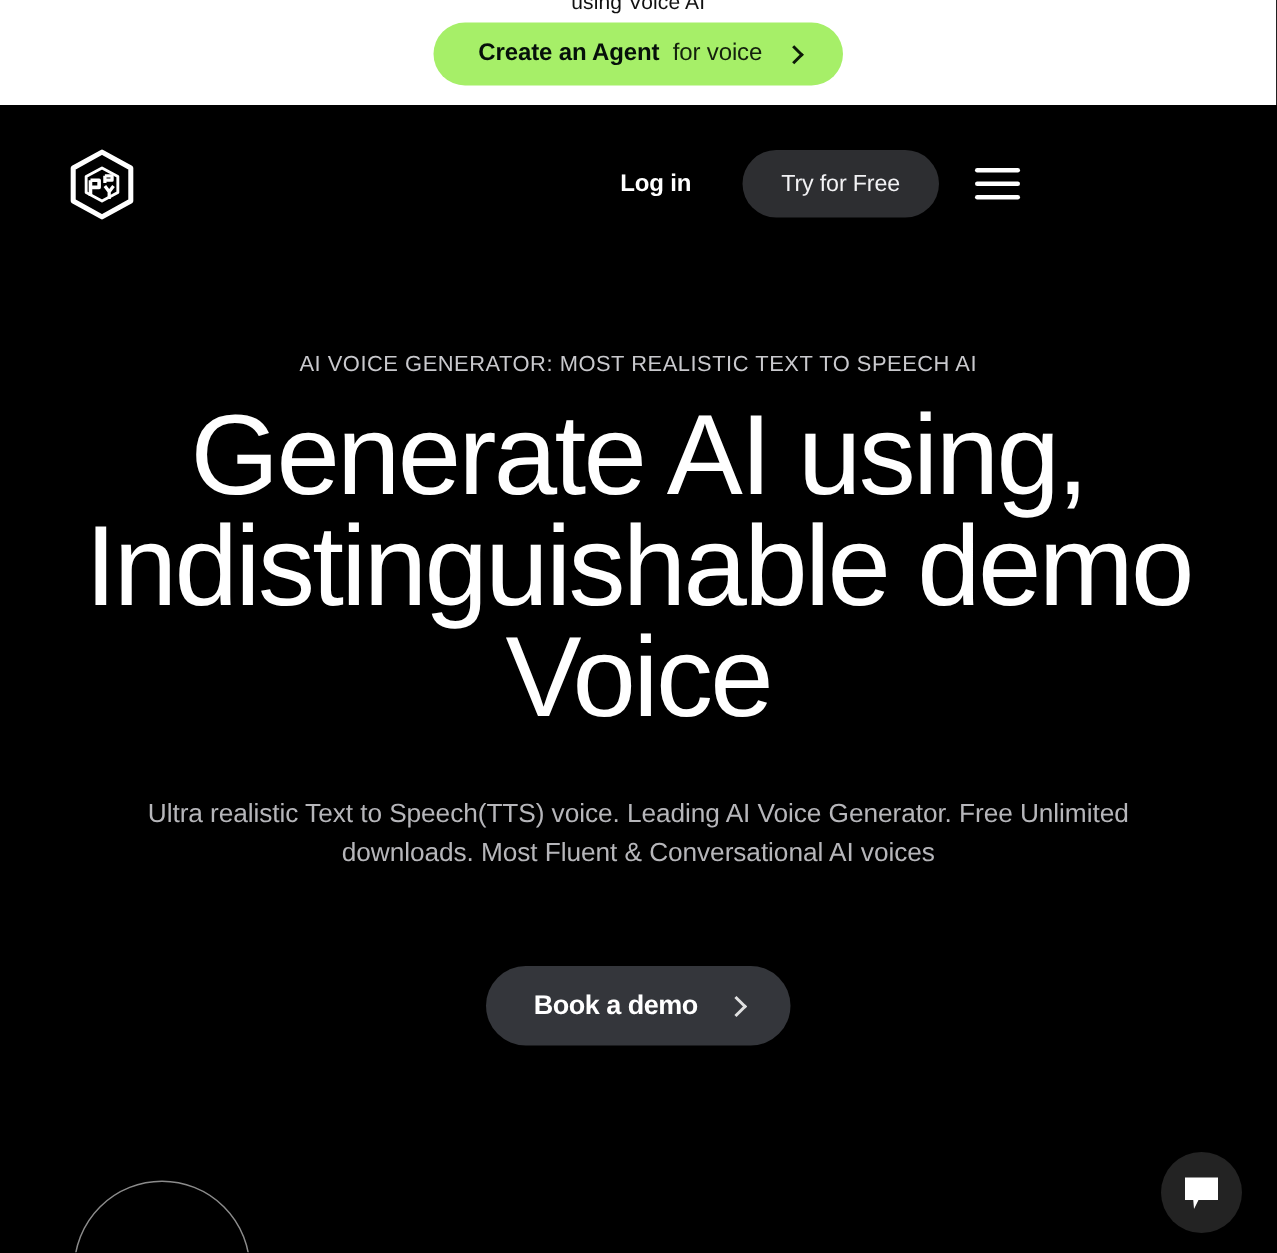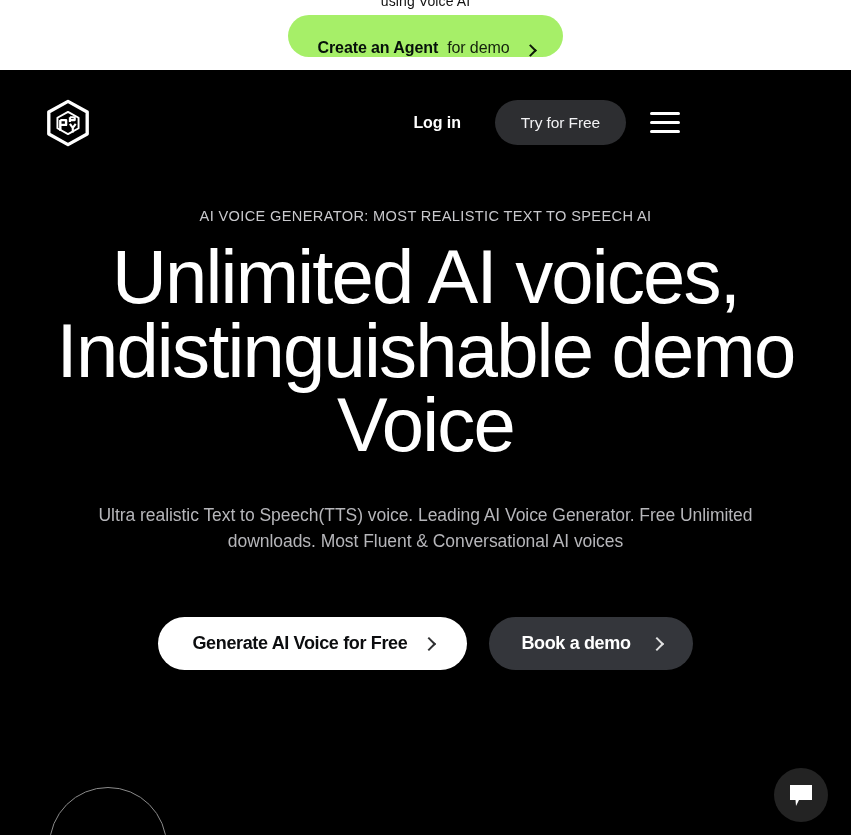--- a/index.html
+++ b/index.html
@@ -41,21 +41,21 @@
     color: #111111;
     line-height: 14px;
     margin-top: -6px;
     letter-spacing: 0.1px;
     white-space: nowrap;
   }
 
   .promo-cta {
     margin-top: 7px;
     display: inline-flex;
-    align-items: flex-end;
+    align-items: center;
     gap: 9px;
     background: #a6ef68;
     border: none;
     border-radius: 999px;
     height: 42px;
     padding: 0 26px 0 30px;
     cursor: pointer;
     font-family: inherit;
   }
   .promo-cta-strong {
@@ -165,21 +165,21 @@
   
   .hero {
     position: absolute;
     top: 175px;
     left: 0;
     width: 851px;
     text-align: center;
   }
 
   .hero-eyebrow {
-    margin-top: 33px;
+    margin-top: 60px;
     font-size: 14.6px;
     letter-spacing: 0.35px;
     color: #c9c9cd;
     font-weight: 400;
     text-transform: uppercase;
   }
 
   .hero-title {
     margin-top: 16px;
     font-size: 76px;
@@ -291,21 +291,21 @@
 </head>
 <body>
 
 <div id="page">
 
   <div class="promo-banner">
     <div class="promo-tagline">using Voice AI</div>
 
     <button class="promo-cta">
       <span class="promo-cta-strong">Create an Agent</span>
-      <span class="promo-cta-light">for demo</span>
+      <span class="promo-cta-light">for voice</span>
       <span class="promo-chevron"></span>
     </button>
   </div>
 
   <header class="site-header">
 
     <a class="brand-logo" href="#">
       <svg viewBox="0 0 100 100" width="48" height="48" aria-hidden="true">
         <polygon points="50,5 90,27 90,73 50,95 10,73 10,27" fill="none" stroke="#ffffff" stroke-width="7" stroke-linejoin="round"></polygon>
         <path d="M50 27 L72 39 L72 61 L50 73 L28 61 L28 39 Z" fill="none" stroke="#ffffff" stroke-width="4" stroke-linejoin="round"></path>
@@ -326,32 +326,28 @@
         <span></span>
       </button>
     </nav>
   </header>
 
   <section class="hero">
 
     <div class="hero-eyebrow">AI VOICE GENERATOR: MOST REALISTIC TEXT TO SPEECH AI</div>
 
     <h1 class="hero-title">
-      <span>Unlimited AI voices,</span><br>
+      <span>Generate AI using,</span><br>
       <span>Indistinguishable demo</span><br>
       <span>Voice</span>
     </h1>
 
     <p class="hero-sub">Ultra realistic Text to Speech(TTS) voice. Leading AI Voice Generator. Free Unlimited downloads. Most Fluent &amp; Conversational AI voices</p>
 
     <div class="hero-actions">
-      <button class="btn-primary">
-        <span>Generate AI Voice for Free</span>
-        <span class="chev"></span>
-      </button>
 
       <button class="btn-secondary">
         <span>Book a demo</span>
         <span class="chev"></span>
       </button>
     </div>
   </section>
 
   <div class="deco-circle"></div>
 

